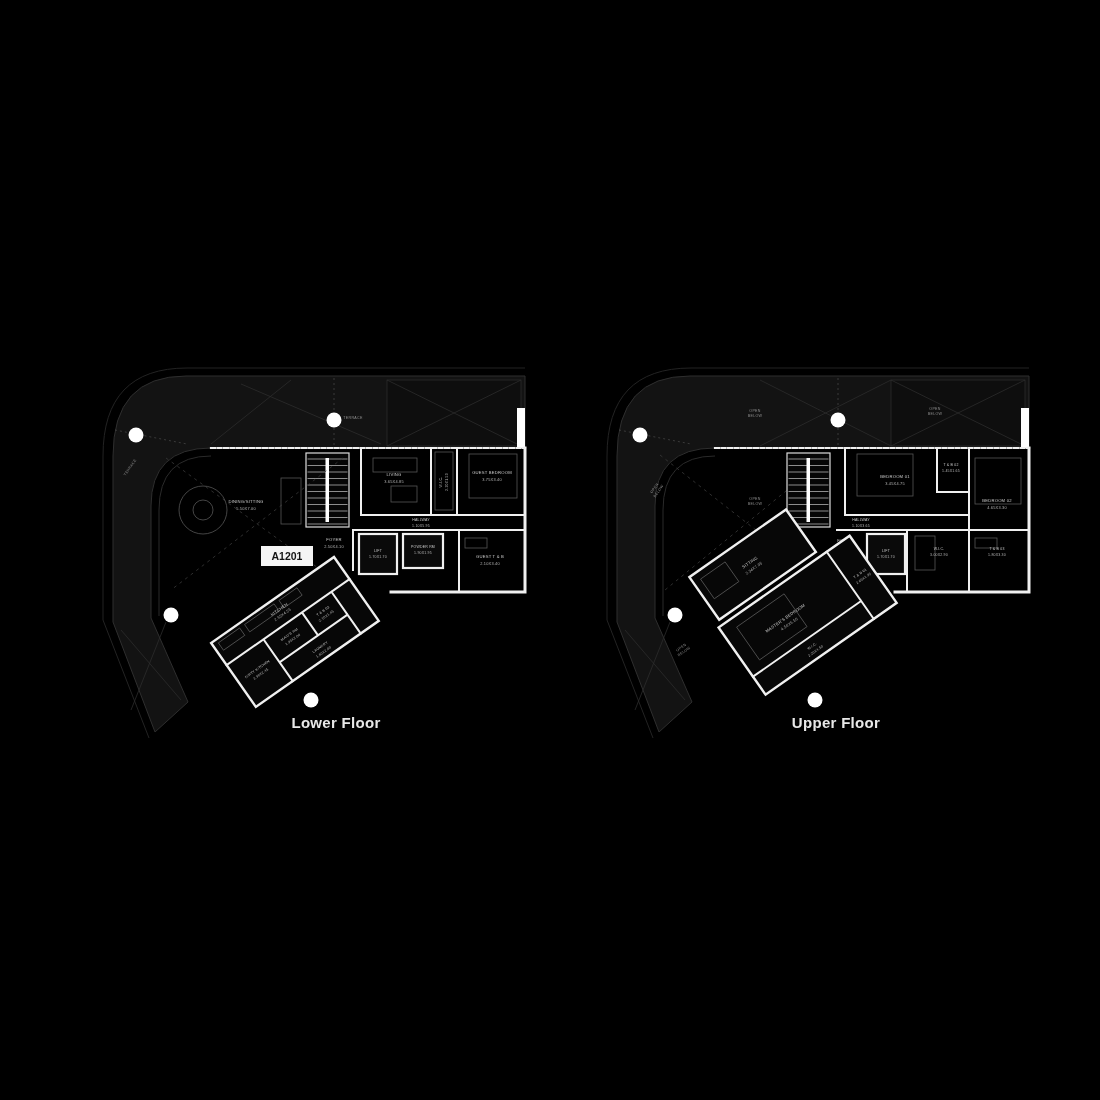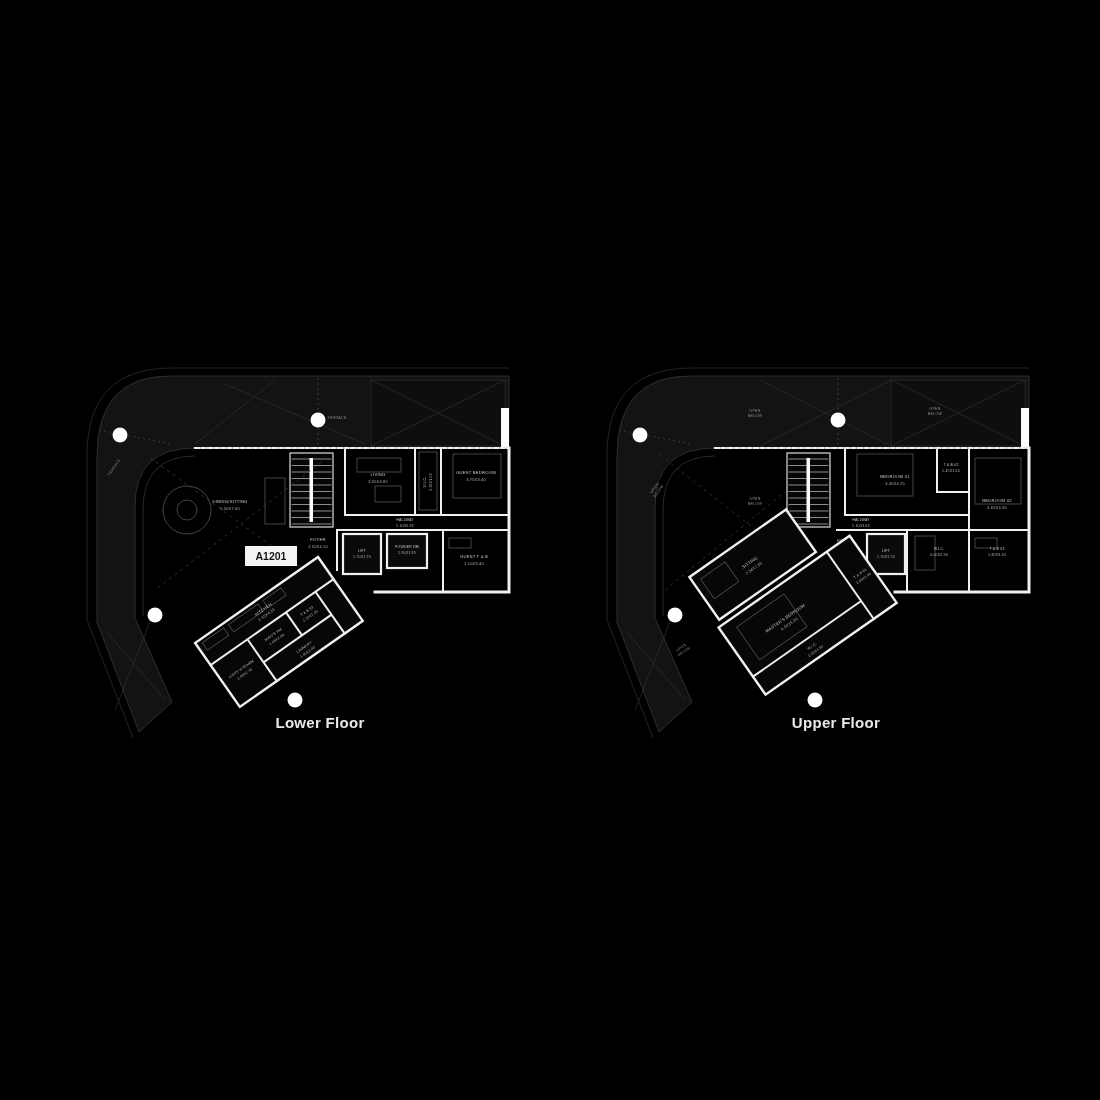--- a/index.html
+++ b/index.html
@@ -1,19 +1,19 @@
 <!DOCTYPE html>
 <html><head>
 <meta charset="utf-8">
 <style>
   html,body{margin:0;padding:0;background:#000;}
   #canvas{position:relative;width:1100px;height:1100px;background:#000000;overflow:hidden;
           font-family:"Liberation Sans", sans-serif;}
   .plan{position:absolute;top:360px;width:470px;height:390px;}
-  #plan-lower{left:75px;}
+  #plan-lower{left:91px;}
   #plan-upper{left:595px;}
   svg{display:block;}
   
   .band{fill:#131313;stroke:#2e2e2e;stroke-width:1;}
   .faint{stroke:#232323;fill:none;stroke-width:1;}
   .inner{stroke:#2a2a2a;fill:none;stroke-width:1;}
   .hatch{stroke:#2c2c2c;stroke-width:.8;fill:#0e0e0e;}
   .hline{stroke:#2c2c2c;stroke-width:.8;fill:none;}
   .wall{stroke:#f0f0f0;fill:none;stroke-linecap:square;}
   .w3{stroke-width:3;} .w2{stroke-width:2;} .w22{stroke-width:2.2;}

